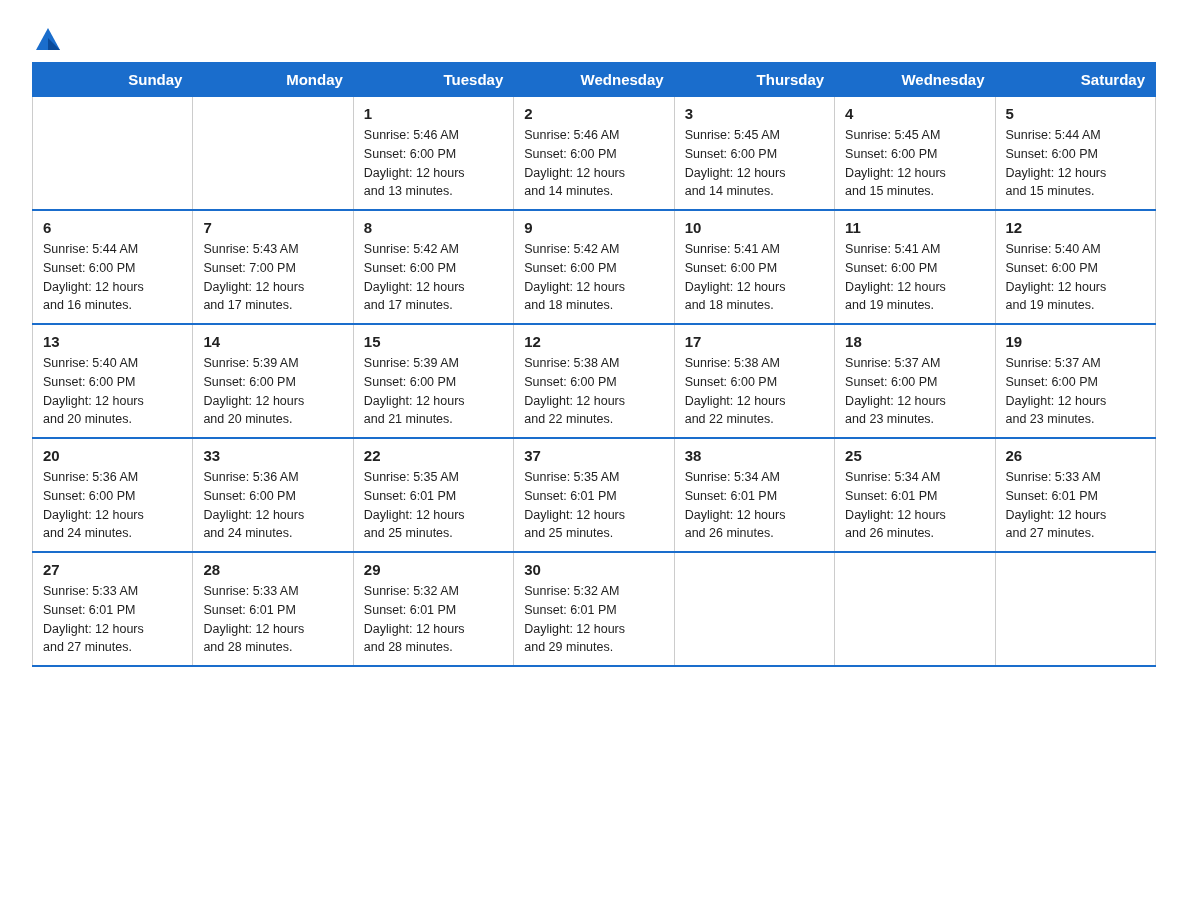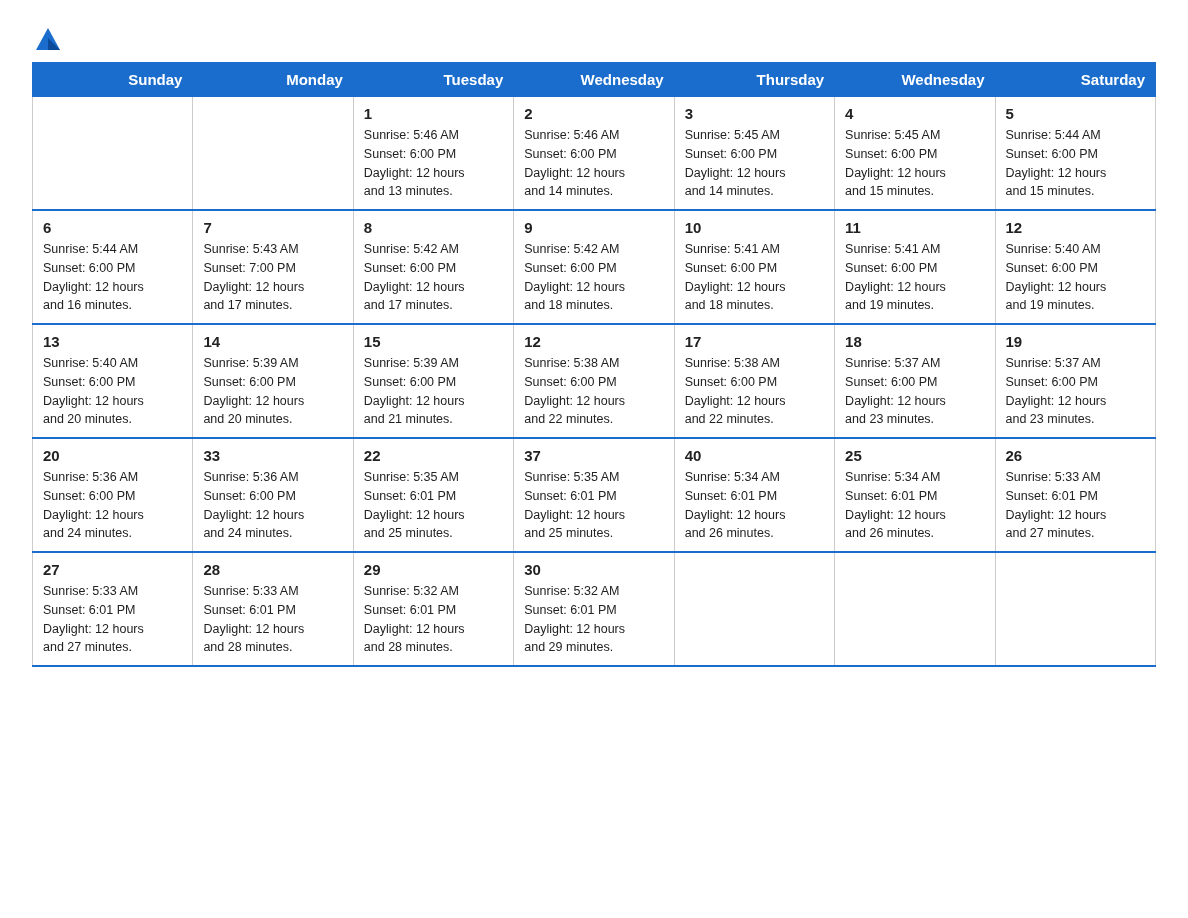--- a/index.html
+++ b/index.html
@@ -297,21 +297,21 @@
 and 25 minutes.</div>
         </td>
         <td>
           <div class="day-number">37</div>
           <div class="day-info" style="white-space: pre-line;">Sunrise: 5:35 AM
 Sunset: 6:01 PM
 Daylight: 12 hours
 and 25 minutes.</div>
         </td>
         <td>
-          <div class="day-number">40</div>
+          <div class="day-number">38</div>
           <div class="day-info" style="white-space: pre-line;">Sunrise: 5:34 AM
 Sunset: 6:01 PM
 Daylight: 12 hours
 and 26 minutes.</div>
         </td>
         <td>
           <div class="day-number">25</div>
           <div class="day-info" style="white-space: pre-line;">Sunrise: 5:34 AM
 Sunset: 6:01 PM
 Daylight: 12 hours

